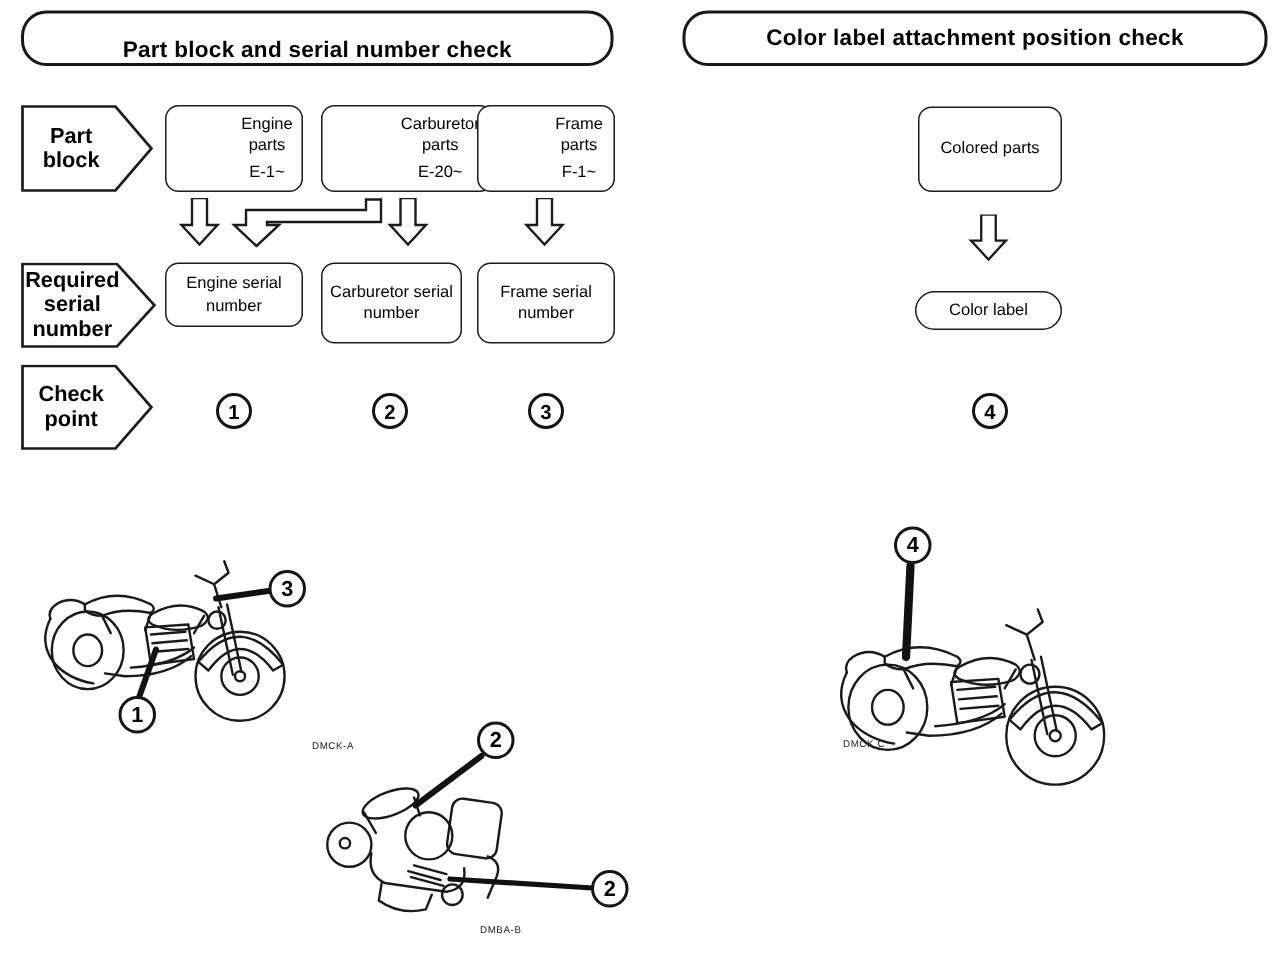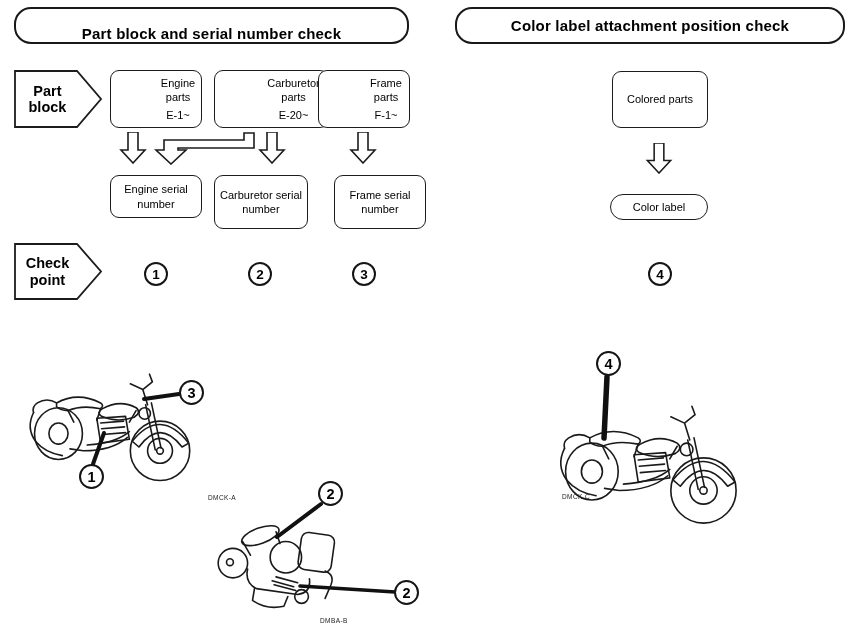--- a/index.html
+++ b/index.html
@@ -91,28 +91,34 @@
   <svg class="arrow" style="left:258px; top:132px;" width="28" height="32" viewBox="0 0 28 32">
     <polygon points="9,0 19,0 19,18 26,18 14,31 2,18 9,18"></polygon>
   </svg>
   <svg class="arrow" style="left:349px; top:132px;" width="28" height="32" viewBox="0 0 28 32">
     <polygon points="9,0 19,0 19,18 26,18 14,31 2,18 9,18"></polygon>
   </svg>
   <svg class="arrow" style="left:645px; top:143px;" width="28" height="31" viewBox="0 0 28 32">
     <polygon points="9,0 19,0 19,18 26,18 14,31 2,18 9,18"></polygon>
   </svg>
 
+  <div class="pent" style="left:14px; top:175px; width:90px; height:57px;">
+    <svg width="90" height="57" viewBox="0 0 90 57">
+      <polygon points="1,1 64,1 89,28.5 64,56 1,56" fill="#fff" stroke="#1c1c1c" stroke-width="1.8"></polygon>
+    </svg>
+    <div class="lbl">Required serial number</div>
+  </div>
 
   <div class="rbox" style="left:110px; top:175px; width:92px; height:43px;">
     <span>Engine serial number</span>
   </div>
   <div class="rbox" style="left:214px; top:175px; width:94px; height:54px;">
     <span>Carburetor serial number</span>
   </div>
-  <div class="rbox" style="left:318px; top:175px; width:92px; height:54px;margin-left:16px;">
+  <div class="rbox" style="left:318px; top:175px; width:92px; height:54px;">
     <span>Frame serial number</span>
   </div>
 
   <div class="rbox" style="left:610px; top:194px; width:98px; height:26px; border-radius:13px;">
     <span>Color label</span>
   </div>
 
   <div class="pent" style="left:14px; top:243px; width:88px; height:57px;">
     <svg width="88" height="57" viewBox="0 0 88 57">
       <polygon points="1,1 63,1 87,28.5 63,56 1,56" fill="#fff" stroke="#1c1c1c" stroke-width="1.8"></polygon>

